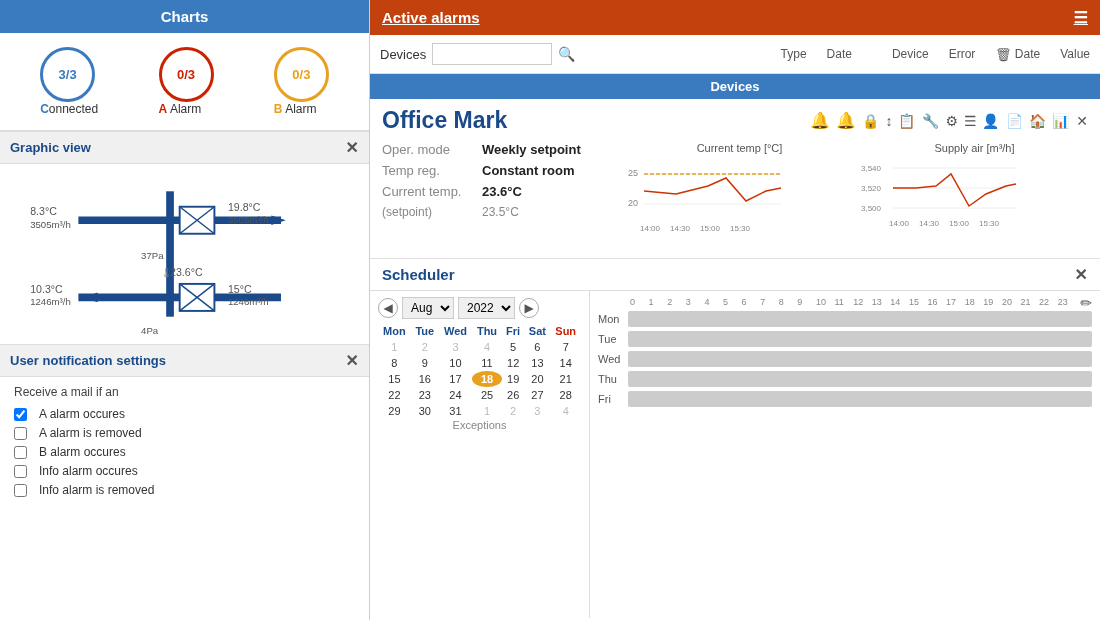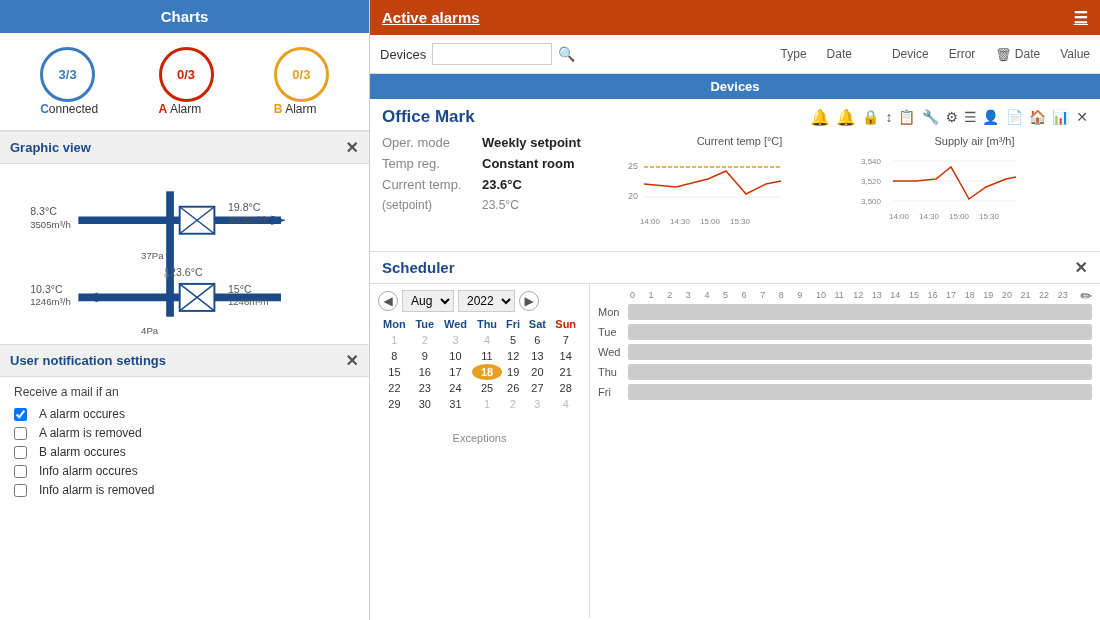--- a/index.html
+++ b/index.html
@@ -172,21 +172,21 @@
       padding: 8px 12px;
       border-bottom: 1px solid #e0e0e0;
     }
     .device-card-header {
       display: flex;
       align-items: center;
       justify-content: space-between;
       margin-bottom: 8px;
     }
     .device-name {
-      font-size: 17px;
+      font-size: 23px;
       font-weight: bold;
       color: #1a4a8a;
     }
     .device-icons {
       display: flex;
       gap: 6px;
       align-items: center;
     }
     .device-icons span {
       font-size: 16px;
@@ -302,21 +302,21 @@
       background: #e8a020;
       color: white;
       border-radius: 50%;
       font-weight: bold;
     }
     .cal-grid td.other-month { color: #bbb; }
     .exceptions-label {
       text-align: center;
       font-size: 11px;
       color: #888;
-      margin-top: 20px;
+      margin-top: 0;
     }
 
     
     .timeline-area {
       flex: 1;
       padding: 4px 8px;
       overflow: hidden;
     }
     .timeline-hours {
       display: flex;

